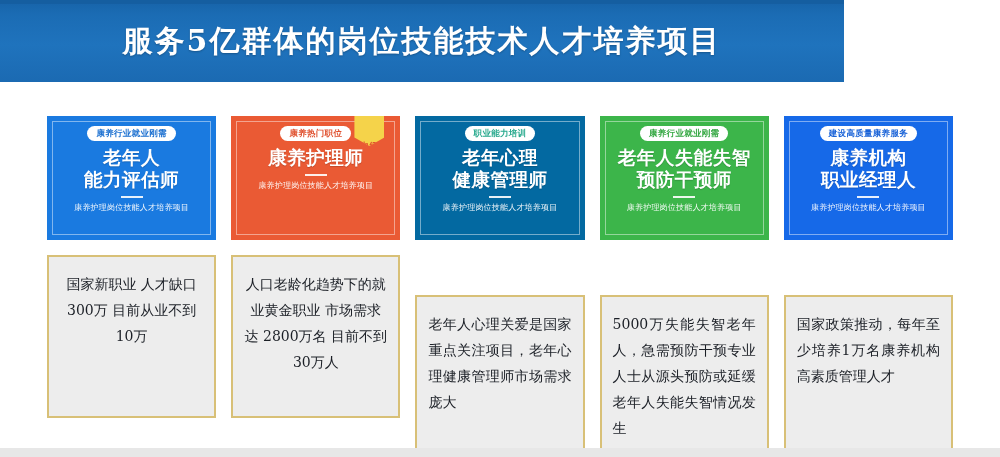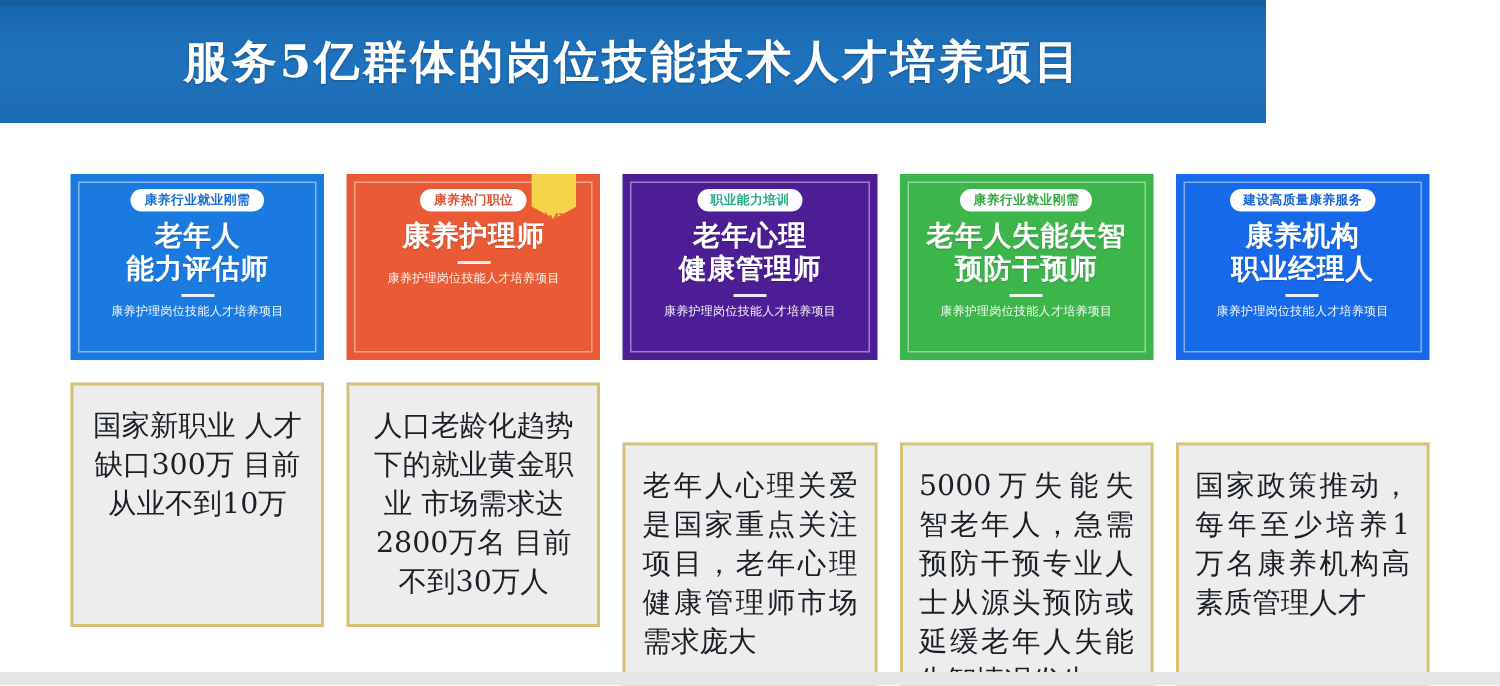--- a/index.html
+++ b/index.html
@@ -105,21 +105,21 @@
     display:flex;gap:15px;
   }
   .note{
     width:172px;height:163px;
     box-sizing:border-box;
     background:#ededed;
     border:2px solid #d8c077;
     padding:14px 11px 10px 11px;
     color:#1b1f26;
     font-family:"DejaVu Serif","Liberation Serif",serif;
-    font-size:19px;
+    font-size:14px;
     line-height:26px;
     overflow:hidden;
   }
   .note.center{text-align:center;}
   .note.left{text-align:justify;text-align-last:left;margin-top:40px;}
   
   .bottom-strip{
     position:absolute;left:0;bottom:0;width:1000px;height:9px;
     background:#e7e7e7;
   }
@@ -145,21 +145,21 @@
     <div class="card" style="background: rgb(234, 90, 52);">
       <div class="inner-frame"></div>
       <div class="ribbon">中级</div>
       <div class="card-badge" style="color: rgb(224, 81, 47);">康养热门职位</div>
       <div class="card-title">
         <div>康养护理师</div>
       </div>
       <div class="card-divider"></div>
       <div class="card-foot">康养护理岗位技能人才培养项目</div>
     </div>
-    <div class="card" style="background: #4c1d95;">
+    <div class="card" style="background: #0369a1;">
       <div class="inner-frame"></div>
       <div class="card-badge" style="color: rgb(39, 169, 141);">职业能力培训</div>
       <div class="card-title">
         <div>老年心理</div>
         <div>健康管理师</div>
       </div>
       <div class="card-divider"></div>
       <div class="card-foot">康养护理岗位技能人才培养项目</div>
     </div>
     <div class="card" style="background: rgb(60, 181, 74);">

